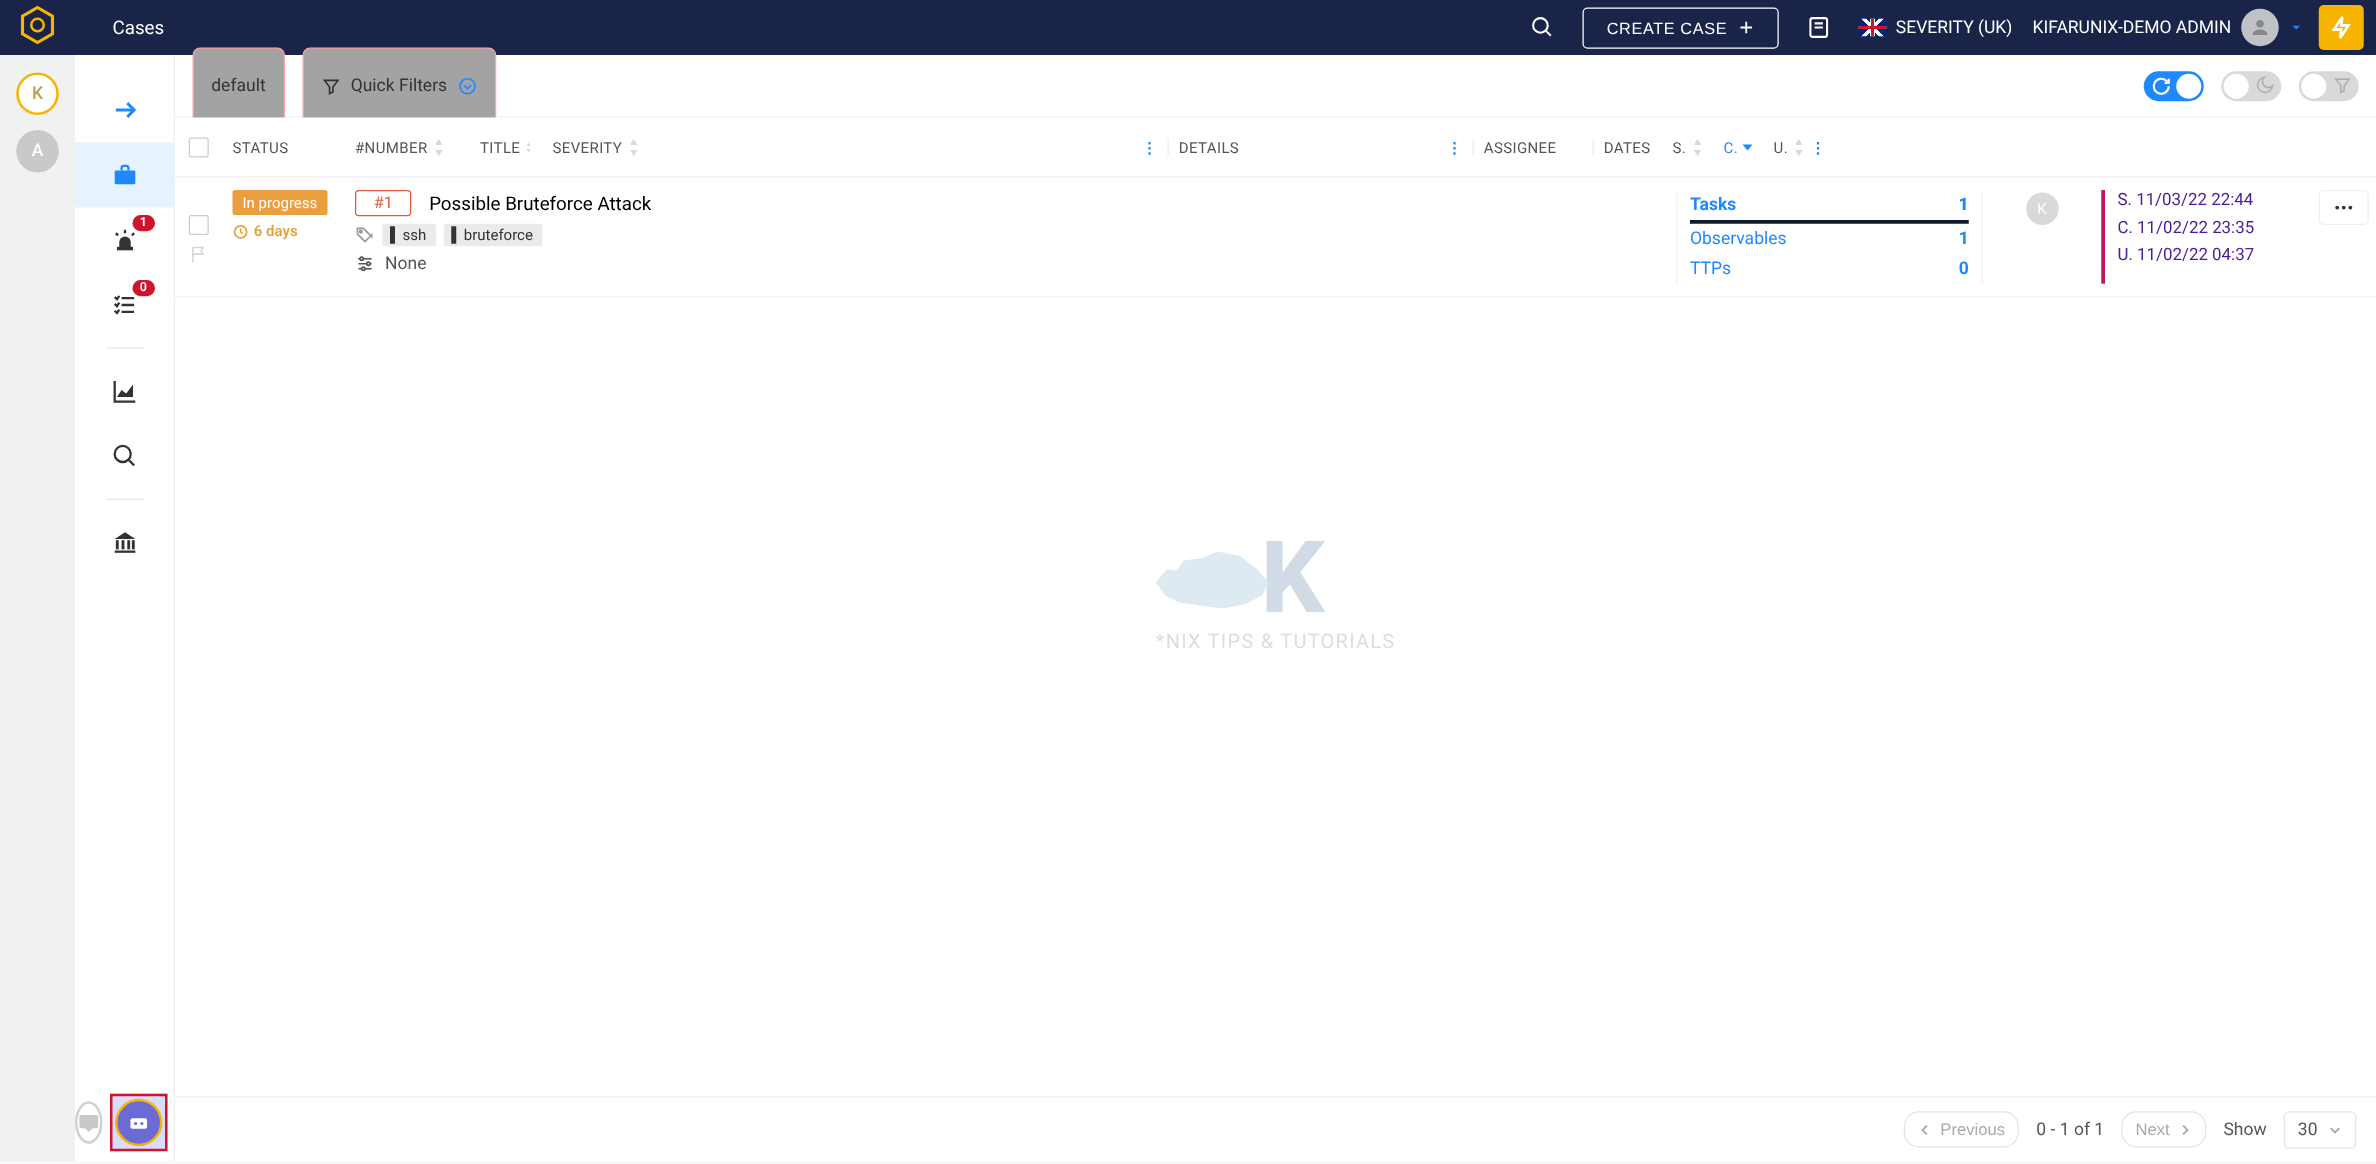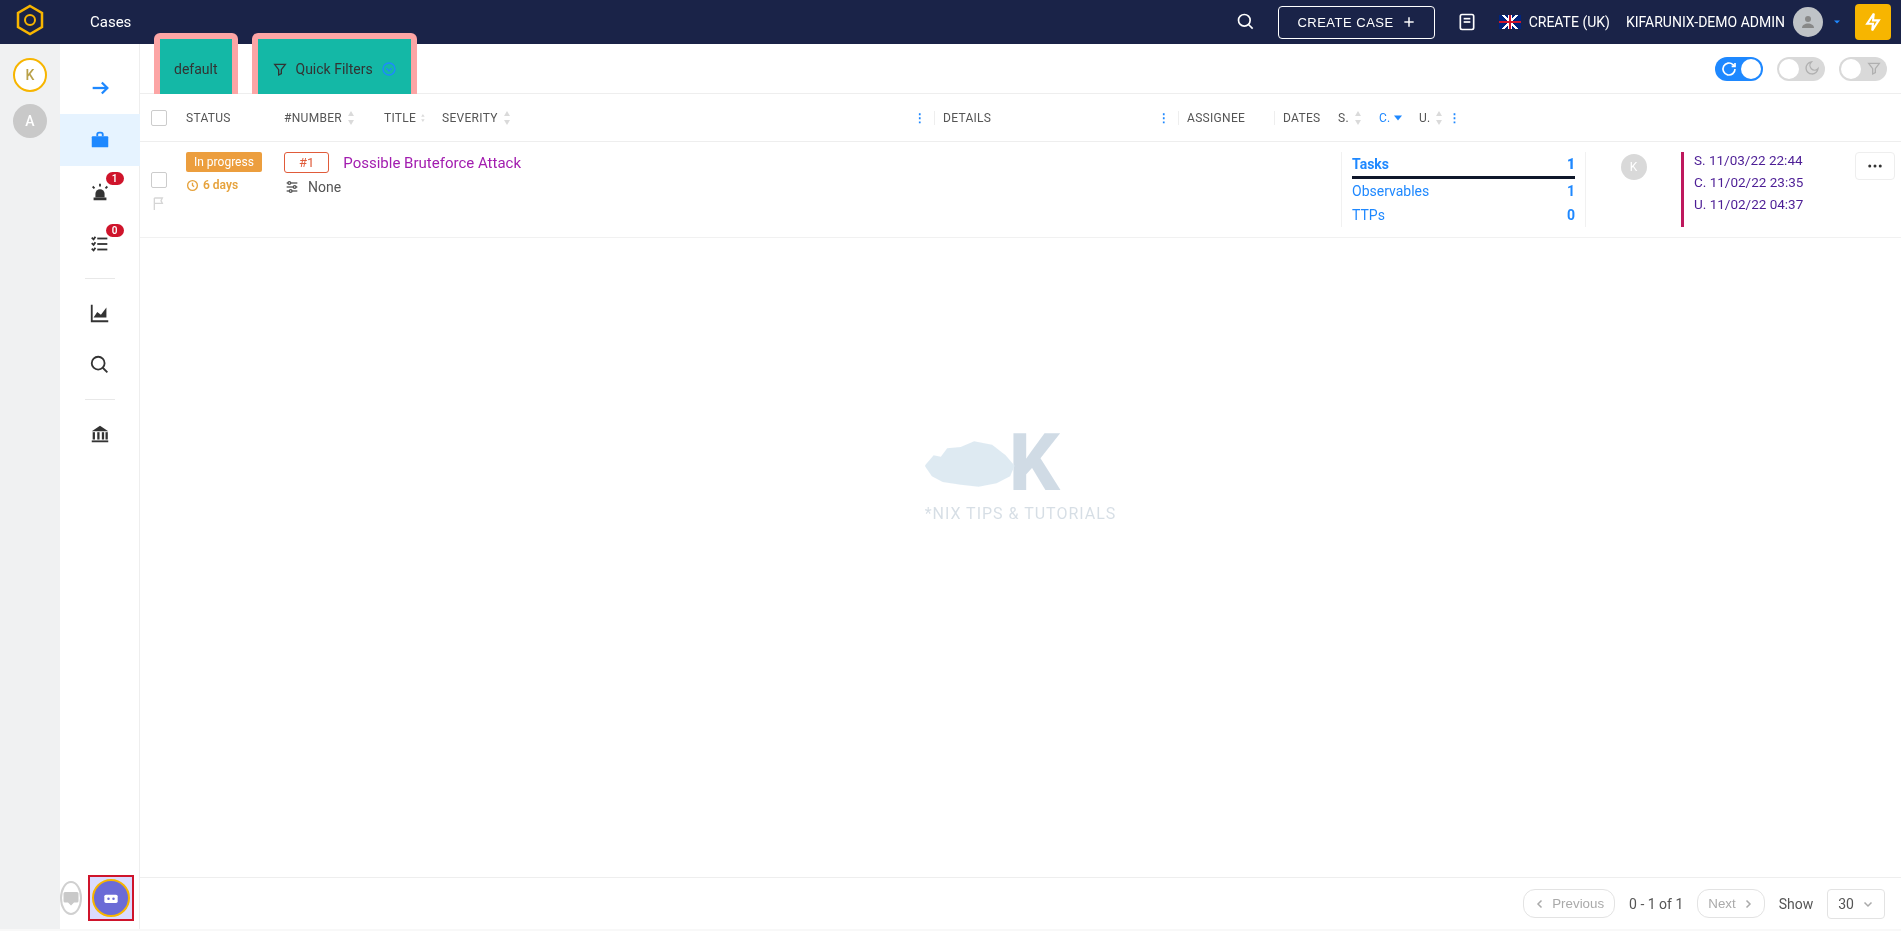--- a/index.html
+++ b/index.html
@@ -40,21 +40,21 @@
 .sidenav-item .badge { position:absolute; top:6px; right:16px; background:#cf142b; color:#fff; font-size:10px; border-radius:8px; padding:1px 6px; font-weight:600;}
 .sidenav-sep { width:30px; height:1px; background:#e8e8e8; margin:8px 0;}
 .sidenav-bottom { margin-top:auto; width:100%; display:flex; flex-direction:row; align-items:center; padding-bottom:8px; gap:6px;}
 .chat-circ{width:34px;height:34px;border-radius:50%;border:2px solid #d0d0d0;display:flex;align-items:center;justify-content:center;}
 .cortex-circ{width:38px;height:38px;border-radius:50%;border:2px solid #f7b500;background:#6b6bd6;display:flex;align-items:center;justify-content:center;}
 .cortex-frame{border:2px solid #cf142b; padding:2px; background:#dadcff;}
 .version{font-size:12px; color:#666; margin-top:6px;}
 
 .content { flex:1; display:flex; flex-direction:column; background:#fff; position:relative;}
 .toolbar { height:50px; border-bottom:1px solid #eee; display:flex; align-items:center; padding:0 14px; gap:14px;}
-.chip { border:6px solid #fca5a5; background:#14b8a6; border-radius:6px; padding:22px 14px; font-size:14px; display:flex; align-items:center; gap:8px; cursor:pointer;}
+.chip { border:1px solid #fca5a5; background:#a3a3a3; border-radius:6px; padding:22px 14px; font-size:14px; display:flex; align-items:center; gap:8px; cursor:pointer;}
 .toolbar-spacer{flex:1;}
 .toggle { width:48px; height:24px; border-radius:12px; position:relative; cursor:pointer;}
 .toggle.blue-on{ background:#1e88ff; }
 .toggle.grey-off{ background:#d9d9d9; }
 .toggle .knob{ width:20px; height:20px; border-radius:50%; background:#fff; position:absolute; top:2px; display:flex; align-items:center; justify-content:center;}
 .toggle.blue-on .knob{ right:2px; }
 .toggle.grey-off .knob{ left:2px; }
 .toggle .off-icon{ position:absolute; top:3px; right:5px; width:16px; height:16px; opacity:.5;}
 
 .table-head { display:flex; border-bottom:1px solid #eee; background:#fff; height:48px; align-items:center; font-size:12px; color:#555; letter-spacing:.3px;}
@@ -76,21 +76,21 @@
 .row { display:flex; border-bottom:1px solid #f1f1f1; padding:10px 0; }
 .cell{ padding:0 8px; }
 .cell-check{ width:38px; display:flex; justify-content:center; padding-top:4px; flex-direction:column; align-items:center; gap:8px;}
 .flag-outline{ width:16px; height:16px; opacity:.4;}
 .cell-status{ width:98px;}
 .status-pill{ background:#ec9e3e; color:#fff; font-size:12px; padding:3px 8px; border-radius:2px; display:inline-block;}
 .age{ color:#e6a23c; font-size:12px; display:flex; align-items:center; gap:4px; margin-top:6px; font-weight:600;}
 .cell-main{ flex:1; display:flex; flex-direction:column; gap:6px;}
 .main-top{ display:flex; align-items:center; gap:14px;}
 .num-box{ border:1.5px solid #e05b3a; color:#e05b3a; padding:2px 14px; border-radius:3px; font-size:13px;}
-.case-title{ font-size:15px; color:#a21caf;}
+.case-title{ font-size:15px; color:#000000;}
 .tag-row{ display:flex; align-items:center; gap:6px;}
 .tag-icon{ width:16px; height:16px; opacity:.6;}
 .tag{ background:#eaeaea; font-size:12px; padding:2px 8px 2px 6px; border-radius:2px; display:flex; align-items:center;}
 .tag::before{content:''; width:4px; height:14px; background:#333; margin-right:6px;}
 .custom-row{ display:flex; align-items:center; gap:8px; color:#555; font-size:14px;}
 .cell-details{ flex:0 0 244px; border-left:1px solid #f1f1f1; padding:0 10px;}
 .det-line{ display:flex; justify-content:space-between; font-size:14px; padding:4px 0; color:#1e88ff; cursor:pointer;}
 .det-line.topbar-yellow{ border-bottom:3px solid #0f172a;font-weight:bold;}
 .cell-assignee{ flex:0 0 96px; border-left:1px solid #f1f1f1; display:flex; justify-content:center; padding-top:2px;}
 .assignee-avatar{ width:26px; height:26px; border-radius:50%; background:#d9d9d9; color:#fff; display:flex; align-items:center; justify-content:center; font-size:12px;}
@@ -136,21 +136,21 @@
   </button>
   <div class="topbar-icon-btn">
     <svg width="20" height="20" viewBox="0 0 24 24" fill="none" stroke="#fff" stroke-width="2">
         <rect x="4" y="3" width="16" height="18" rx="2"></rect>
         <line x1="8" y1="8" x2="16" y2="8"></line>
         <line x1="8" y1="12" x2="16" y2="12"></line>
       </svg>
   </div>
   <div class="topbar-lang">
     <span class="topbar-flag"></span>
-    <span>CREATE (UK)</span>
+    <span>SEVERITY (UK)</span>
   </div>
   <div class="topbar-user">
     <span>KIFARUNIX-DEMO ADMIN</span>
     <span class="avatar-circle">
       <svg viewBox="0 0 24 24" fill="#888">
           <circle cx="12" cy="8" r="4"></circle>
           <path d="M4 20c0-4 4-6 8-6s8 2 8 6"></path>
         </svg>
     </span>
     <svg class="chev-down" viewBox="0 0 24 24" fill="#1e88ff">
@@ -358,20 +358,28 @@
               <circle cx="12" cy="12" r="9"></circle>
               <polyline points="12 7 12 12 15 14"></polyline>
             </svg>
           <span>6 days</span>
         </div>
       </div>
       <div class="cell cell-main">
         <div class="main-top">
           <span class="num-box">#1</span>
           <span class="case-title">Possible Bruteforce Attack</span>
+        </div>
+        <div class="tag-row">
+          <svg class="tag-icon" viewBox="0 0 24 24" fill="none" stroke="#555" stroke-width="2">
+              <path d="M20 12l-8 8-9-9V4h7l10 10z"></path>
+              <circle cx="7" cy="8" r="1.5" fill="#555"></circle>
+            </svg>
+          <span class="tag">ssh</span>
+          <span class="tag">bruteforce</span>
         </div>
         <div class="custom-row">
           <svg width="16" height="16" viewBox="0 0 24 24" fill="none" stroke="#555" stroke-width="2">
               <line x1="4" y1="6" x2="20" y2="6"></line>
               <line x1="4" y1="12" x2="20" y2="12"></line>
               <line x1="4" y1="18" x2="20" y2="18"></line>
               <circle cx="8" cy="6" r="2" fill="#fff"></circle>
               <circle cx="16" cy="12" r="2" fill="#fff"></circle>
               <circle cx="10" cy="18" r="2" fill="#fff"></circle>
             </svg>

